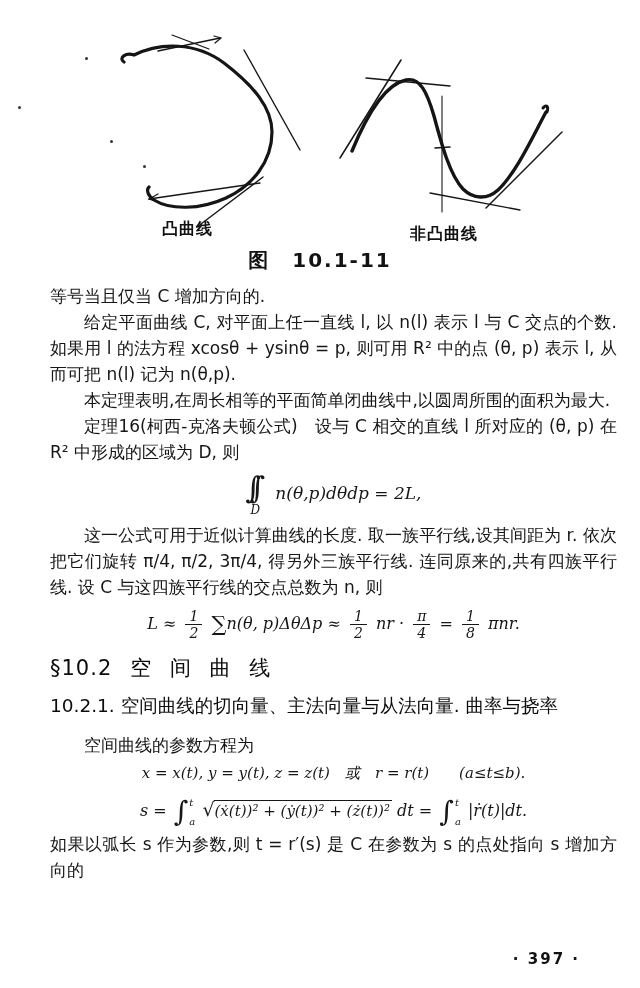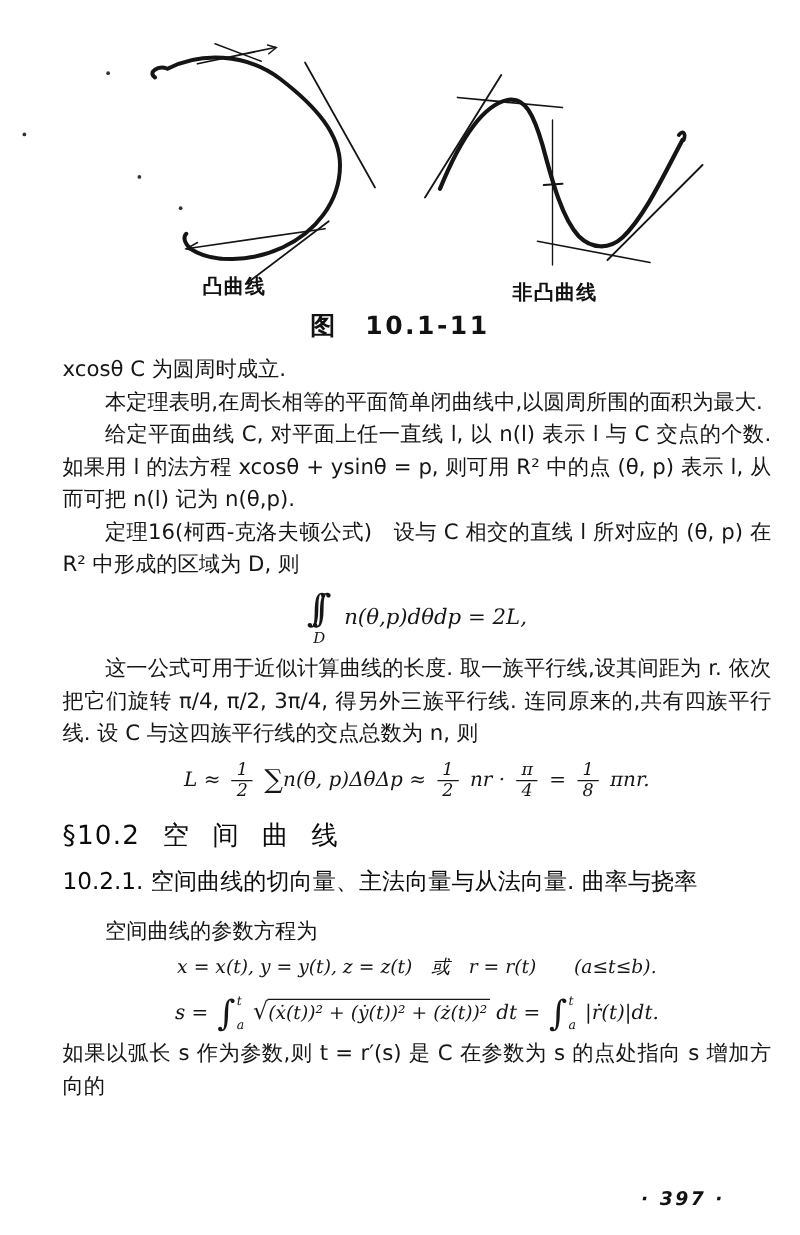--- a/index.html
+++ b/index.html
@@ -74,21 +74,21 @@
   .sec-head .sec-title{letter-spacing:6px;}
   .subsec{
     font-weight:normal;font-size:18.5px;line-height:29px;
     padding-left:52px;text-indent:-52px;margin:0 0 12px !important;
     color:#0c0c0c;
   }
   .param-line{margin:2px 0;font-size:15px;}
   
   .page-number{
     position:absolute;right:60px;top:950px;
-    font-size:15px;font-weight:bold;letter-spacing:2px;color:#131313;font-style:italic;
+    font-size:15px;font-weight:bold;letter-spacing:2px;color:#131313;
   }
 </style>
 </head>
 <body>
 
 <div class="page">
 
   <div class="figure-area">
     <svg width="640" height="278" viewBox="0 0 640 278" fill="none" stroke="#151515" stroke-linecap="round">
 
@@ -122,25 +122,25 @@
     <div class="fig-label right">非凸曲线</div>
     <div class="fig-caption">图　10.1-11</div>
     <div class="speck" style="left:85px;top:57px;width:3px;height:3px;"></div>
     <div class="speck" style="left:18px;top:106px;width:3px;height:3px;"></div>
     <div class="speck" style="left:110px;top:140px;width:3px;height:3px;"></div>
     <div class="speck" style="left:143px;top:165px;width:3px;height:3px;"></div>
   </div>
 
   <div class="content">
 
-    <p>xcosθ C 为圆周时成立.</p>
+    <p>等号当且仅当 C 增加方向的.</p>
+
+    <p class="indent">给定平面曲线 C, 对平面上任一直线 l, 以 n(l) 表示 l 与 C 交点的个数. 如果用 l 的法方程 xcosθ + ysinθ = p, 则可用 R² 中的点 (θ, p) 表示 l, 从而可把 n(l) 记为 n(θ,p).</p>
 
     <p class="indent">本定理表明,在周长相等的平面简单闭曲线中,以圆周所围的面积为最大.</p>
-
-    <p class="indent">给定平面曲线 C, 对平面上任一直线 l, 以 n(l) 表示 l 与 C 交点的个数. 如果用 l 的法方程 xcosθ + ysinθ = p, 则可用 R² 中的点 (θ, p) 表示 l, 从而可把 n(l) 记为 n(θ,p).</p>
 
     <p class="indent"><span class="b">定理16</span><span class="b">(柯西-克洛夫顿公式)</span><span>　设与 C 相交的直线 l 所对应的 (θ, p) 在 R² 中形成的区域为 D, 则</span></p>
 
     <div class="formula crofton">
       <span class="iint-wrap">
         <span class="iint">∫∫</span>
         <span class="iint-sub">D</span>
       </span><span>n(θ,p)dθdp = 2L,</span>
     </div>
 

